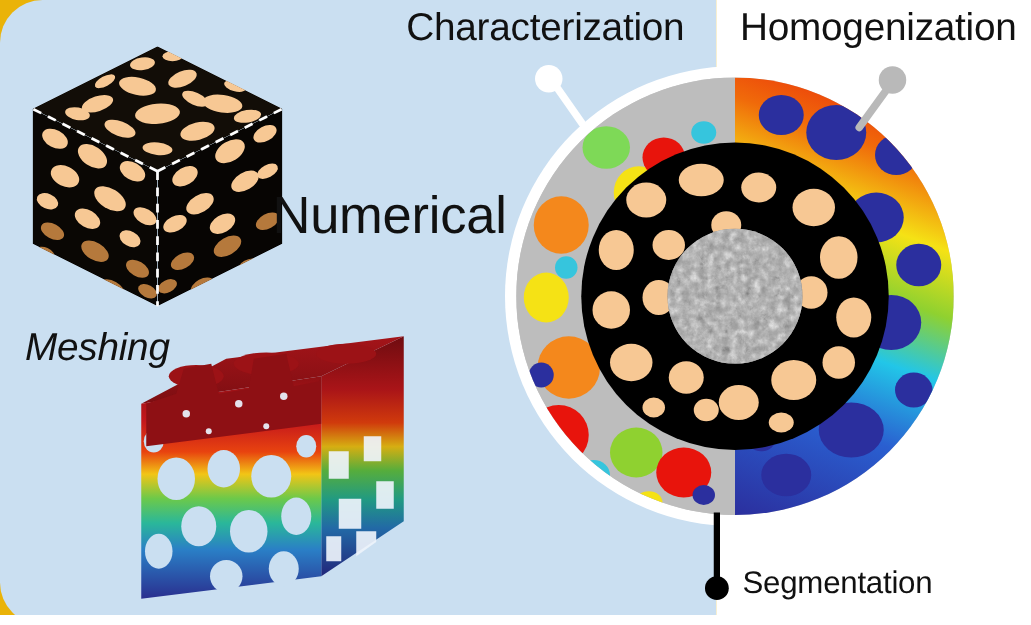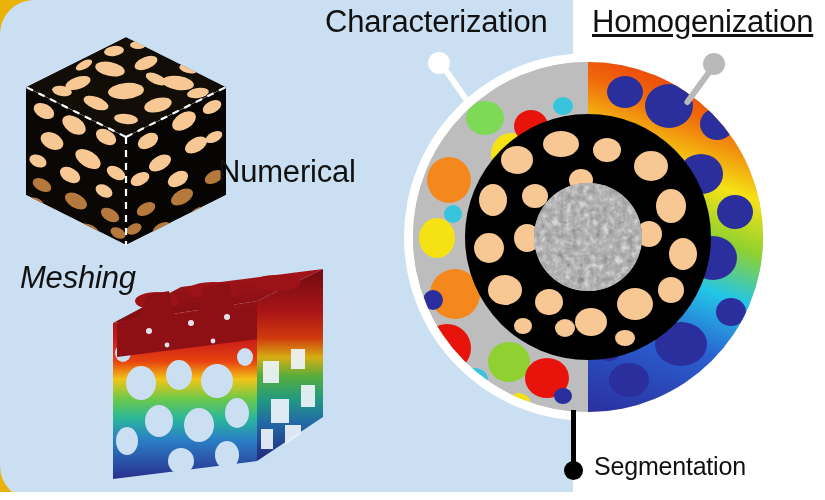--- a/index.html
+++ b/index.html
@@ -10,22 +10,22 @@
 
   
   .bg-blue{position:absolute;left:0;top:0;width:573px;height:500px;
            background:#cadff1;border-radius:34px 0 0 34px;}
   .bg-white{position:absolute;left:573px;top:0;width:252px;height:500px;background:#ffffff;}
 
   
   .lbl{position:absolute;color:#111111;font-weight:400;white-space:nowrap;
        letter-spacing:-0.2px;}
   #label-characterization{left:325px;top:4px;font-size:31px;}
-  #label-homogenization{left:592px;top:4px;font-size:31px;text-decoration:underline;}
-  #label-numerical{left:218px;top:153px;font-size:31px;line-height:38px;}
+  #label-homogenization{left:592px;top:4px;font-size:31px;}
+  #label-numerical{left:218px;top:153px;font-size:42px;line-height:38px;}
   #label-meshing{left:20px;top:260px;font-size:31px;font-style:italic;}
   #label-segmentation{left:594px;top:452px;font-size:25px;}
 
   
   .leader{position:absolute;}
   #leader-seg-line{left:571px;top:410px;width:5px;height:60px;background:#000000;}
   #leader-seg-dot{left:564px;top:461px;width:19px;height:19px;border-radius:50%;
                   background:#000000;}
   #leader-char-line{left:437px;top:62px;width:6px;height:48px;background:#ffffff;
                     transform-origin:50% 0;transform:rotate(-35deg);border-radius:3px;}

